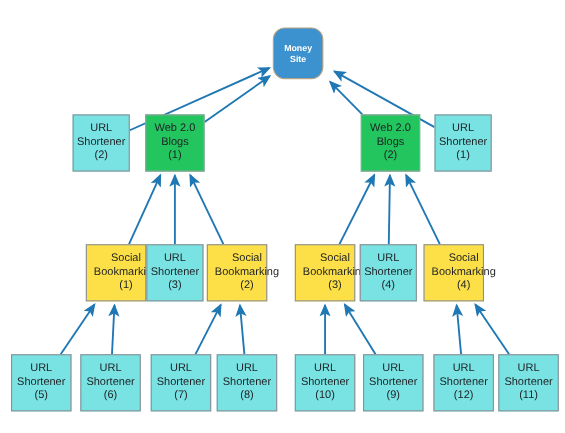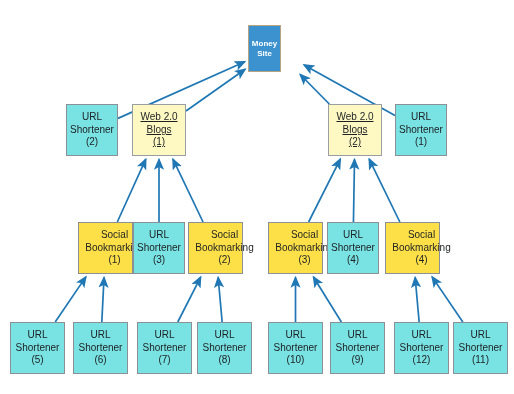--- a/index.html
+++ b/index.html
@@ -38,23 +38,22 @@
     z-index: 3;
   }
   .node.root {
     background: #3b92ce;
     border-color: #b9a282;
     color: #ffffff;
     font-weight: bold;
     font-size: 8px;
   }
   .node.blogs {
-    background: #fef9c3;
+    background: #22c55e;
     border-color: #9a9ea3;
-    text-decoration: underline;
   }
   .node.shortener {
     background: #79e2e2;
     border-color: #8c9096;
   }
   .node.bookmark {
     background: #fde047;
     border-color: #8c9096;
     padding-left: 20px;
   }
@@ -84,21 +83,21 @@
         <line x1="101.80" y1="322.00" x2="104.03" y2="277.50" stroke="#1f77b4" stroke-width="1.7" marker-end="url(#arrowhead)"></line>
         <line x1="177.76" y1="322.00" x2="200.65" y2="277.12" stroke="#1f77b4" stroke-width="1.7" marker-end="url(#arrowhead)"></line>
         <line x1="222.16" y1="322.00" x2="218.15" y2="277.49" stroke="#1f77b4" stroke-width="1.7" marker-end="url(#arrowhead)"></line>
         <line x1="295.50" y1="322.00" x2="295.50" y2="277.50" stroke="#1f77b4" stroke-width="1.7" marker-end="url(#arrowhead)"></line>
         <line x1="341.38" y1="322.00" x2="313.46" y2="276.97" stroke="#1f77b4" stroke-width="1.7" marker-end="url(#arrowhead)"></line>
         <line x1="419.16" y1="322.00" x2="415.15" y2="277.49" stroke="#1f77b4" stroke-width="1.7" marker-end="url(#arrowhead)"></line>
         <line x1="462.82" y1="322.00" x2="432.15" y2="276.89" stroke="#1f77b4" stroke-width="1.7" marker-end="url(#arrowhead)"></line>
       </g>
   </svg>
   <div id="node-layer">
-      <div class="node root" style="left: 248px; top: 25px; width: 33px; height: 47px;">Money Site</div>
+      <div class="node root" style="left: 248px; top: 25px; width: 46px; height: 47px; border-radius: 11px;">Money Site</div>
       <div class="node shortener" style="left: 66px; top: 104px; width: 52px; height: 52px;">URL Shortener
 (2)</div>
       <div class="node blogs" style="left: 132px; top: 104px; width: 54px; height: 52px;">Web 2.0 Blogs
 (1)</div>
       <div class="node blogs" style="left: 328px; top: 104px; width: 54px; height: 52px;">Web 2.0 Blogs
 (2)</div>
       <div class="node shortener" style="left: 395px; top: 104px; width: 52px; height: 52px;">URL Shortener
 (1)</div>
       <div class="node bookmark" style="left: 78px; top: 222px; width: 55px; height: 52px;">Social
 Bookmarking (1)</div>

